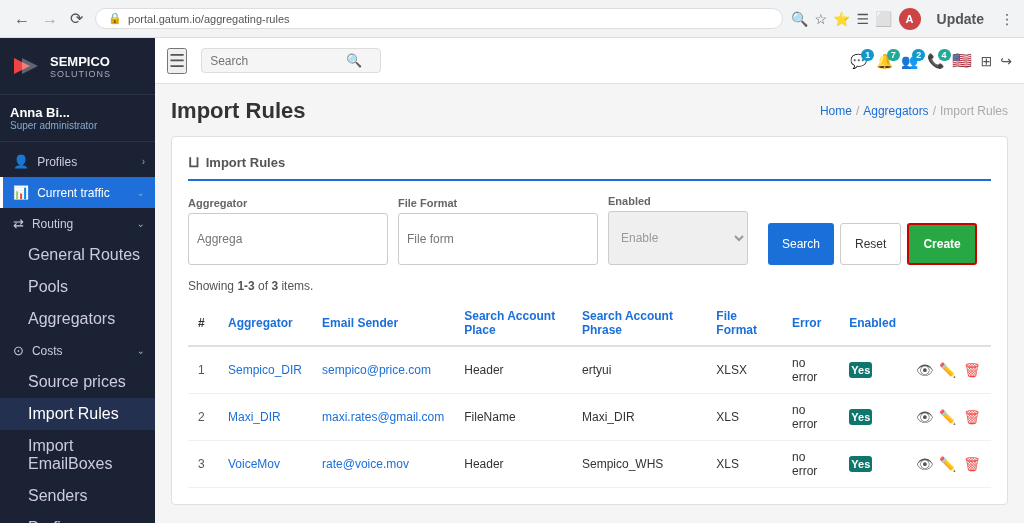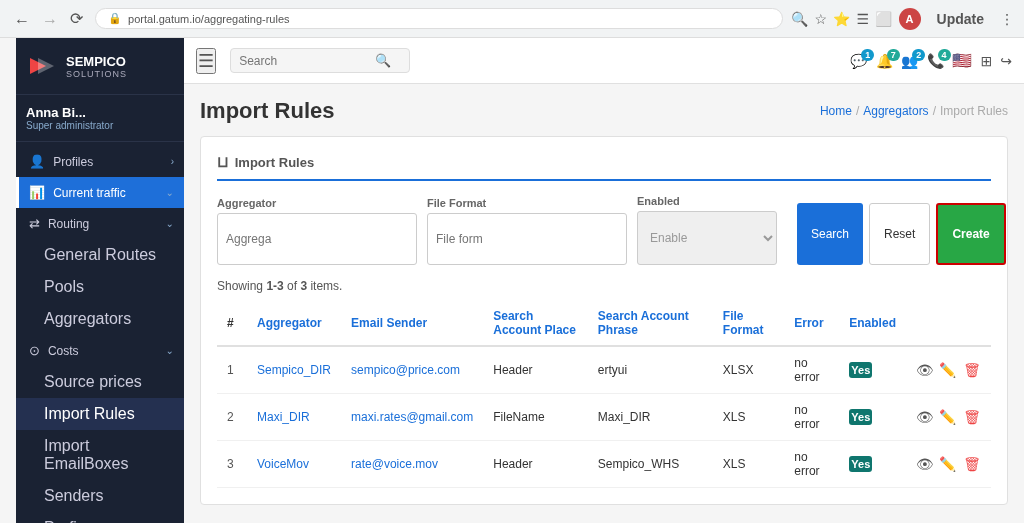--- a/index.html
+++ b/index.html
@@ -29,22 +29,22 @@
     .browser-actions { display: flex; gap: 6px; align-items: center; }
     .browser-actions button { background: none; border: none; cursor: pointer; font-size: 14px; color: #555; }
     .update-btn { background: white; border: 2px solid #e44; color: #e44; border-radius: 14px; padding: 3px 10px; font-size: 12px; font-weight: bold; cursor: pointer; }
     .user-avatar { width: 22px; height: 22px; background: #c44; border-radius: 50%; display: flex; align-items: center; justify-content: center; color: white; font-size: 11px; font-weight: bold; }
 
     
     .app { display: flex; flex: 1; overflow: hidden; }
 
     
     .sidebar {
-      width: 168px; background: #1a2233; color: white; display: flex; flex-direction: column;
-      flex-shrink: 0; overflow-y: auto; margin-left: 16px;
+      width: 155px; background: #1a2233; color: white; display: flex; flex-direction: column;
+      flex-shrink: 0; overflow-y: auto;
     }
     .sidebar-logo { padding: 12px 10px; display: flex; align-items: center; gap: 8px; border-bottom: 1px solid #2a3348; }
     .logo-icon { width: 32px; height: 32px; }
     .sidebar-user { padding: 10px; border-bottom: 1px solid #2a3348; }
     .sidebar-user .username { font-size: 13px; font-weight: bold; }
     .sidebar-user .role { font-size: 10px; color: #88aacc; }
 
     .sidebar-menu { flex: 1; padding: 4px 0; }
     .menu-item {
       display: flex; align-items: center; justify-content: space-between;
@@ -102,21 +102,21 @@
     .filter-group { display: flex; flex-direction: column; gap: 4px; }
     .filter-group label { font-size: 11px; color: #666; font-weight: bold; }
     .filter-group input, .filter-group select {
       border: 1px solid #ccc; border-radius: 3px; padding: 18px 8px; font-size: 12px;
       width: 200px; outline: none;
     }
     .filter-group select { width: 140px; color: #999; }
     .filter-buttons { display: flex; gap: 6px; margin-left: 10px; }
     .btn-search { background: #1a6fd9; color: white; border: none; border-radius: 3px; padding: 6px 14px; font-size: 12px; cursor: pointer; }
     .btn-reset { background: white; color: #333; border: 1px solid #ccc; border-radius: 3px; padding: 0 14px; font-size: 12px; cursor: pointer; }
-    .btn-create { background: #28a745; color: white; border: 2px solid #c00; border-radius: 3px; padding: 22px 14px; font-size: 12px; cursor: pointer; font-weight: bold; }
+    .btn-create { background: #28a745; color: white; border: 2px solid #c00; border-radius: 3px; padding: 12px 14px; font-size: 12px; cursor: pointer; font-weight: bold; }
 
     
     .showing-text { font-size: 12px; color: #555; margin-bottom: 8px; }
     .showing-text strong { font-weight: bold; }
     table { width: 100%; border-collapse: collapse; font-size: 12px; }
     thead th {
       padding: 8px 10px; text-align: left; color: #1a6fd9; font-weight: bold;
       border-bottom: 2px solid #e0e0e0; cursor: pointer;
     }
     thead th.dark { color: #333; }

